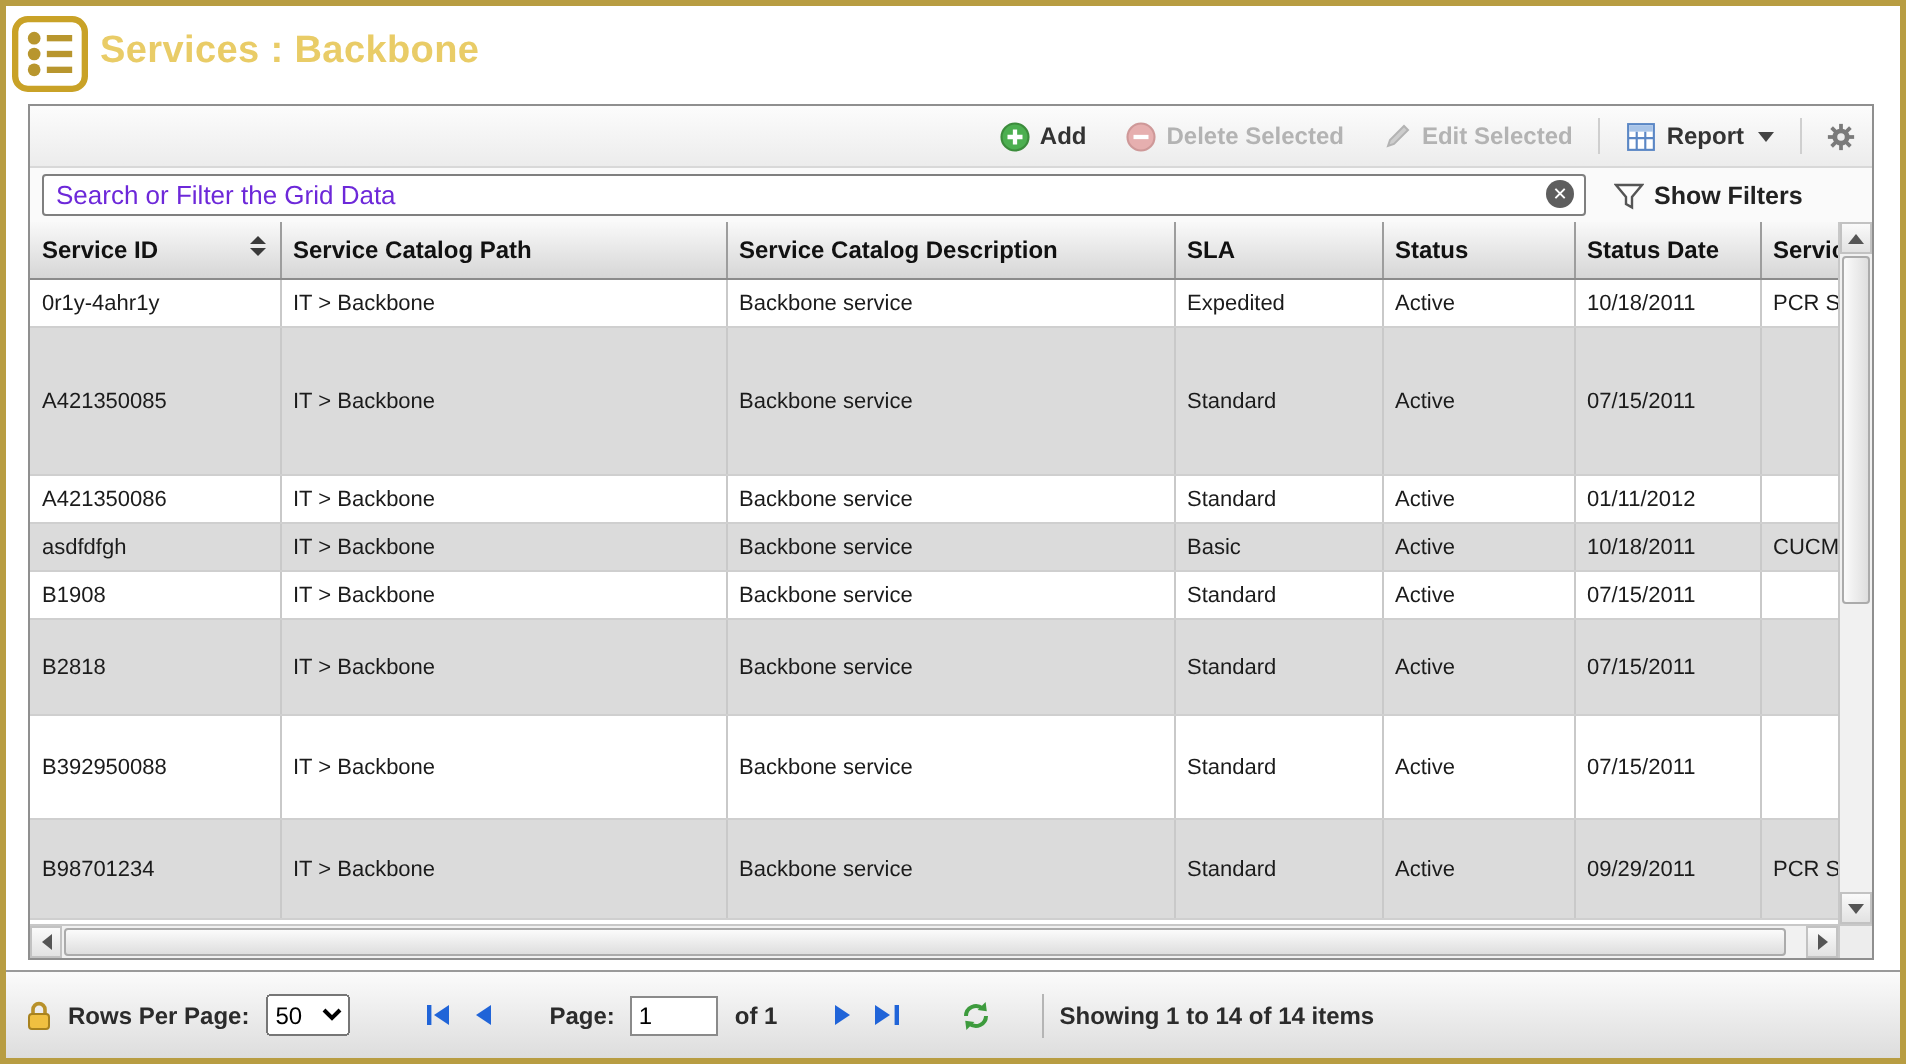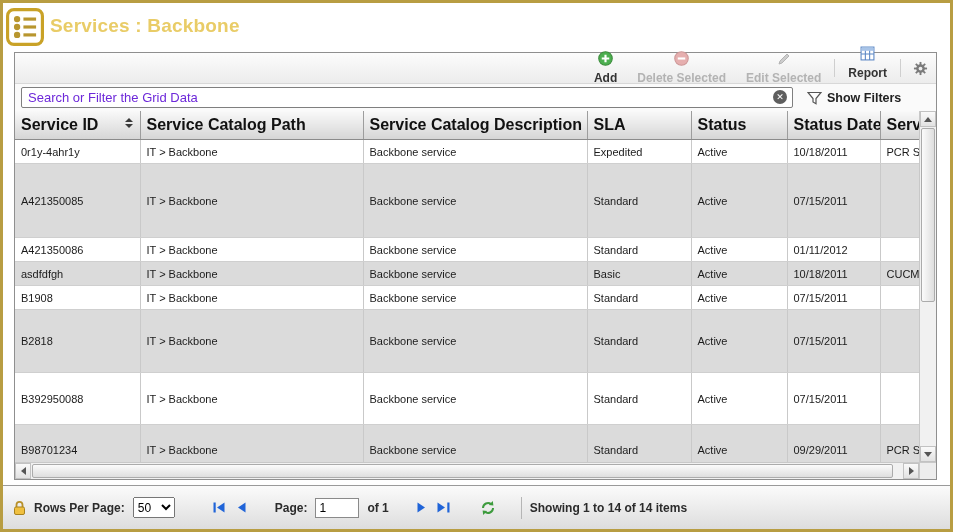--- a/index.html
+++ b/index.html
@@ -7,37 +7,37 @@
 
   
   .titlebar{position:absolute;left:0;top:0;right:0;height:46px;display:flex;align-items:center;}
   .app-icon{margin:2px 0 0 3px;display:inline-flex;}
   .title{margin-left:6px;font-size:19px;font-weight:bold;color:#E9CC67;letter-spacing:.2px;}
 
   
   .panel{position:absolute;left:11px;top:49px;width:923px;height:428px;box-sizing:border-box;border:1px solid #8F8F8F;background:#fff;}
 
   .toolbar{position:absolute;left:0;top:0;right:0;height:31px;display:flex;align-items:center;justify-content:flex-end;gap:6px;background:linear-gradient(#FCFCFC,#ECECEC);border-bottom:1px solid #D8D8D8;padding-right:8px;box-sizing:border-box;}
-  .tb-btn{display:flex;align-items:center;gap:5px;background:none;border:none;font-family:"Liberation Sans",sans-serif;font-size:12px;font-weight:bold;color:#333;padding:3px 7px;cursor:pointer;flex-direction:column;}
+  .tb-btn{display:flex;align-items:center;gap:5px;background:none;border:none;font-family:"Liberation Sans",sans-serif;font-size:12px;font-weight:bold;color:#333;padding:3px 7px;cursor:pointer;}
   .tb-btn.disabled{color:#B3B3B3;cursor:default;}
   .tbsep{width:1px;height:18px;background:#CFCFCF;}
   .caret{width:0;height:0;border-left:4px solid transparent;border-right:4px solid transparent;border-top:5px solid #444;margin-left:2px;}
   .gear{margin-left:6px;display:inline-flex;cursor:pointer;}
 
   
   .searchrow{position:absolute;left:0;top:31px;right:0;height:27px;display:flex;align-items:center;background:#FAFAFA;padding:0 6px;box-sizing:border-box;}
   .searchbox{position:relative;width:772px;}
   .searchbox input{width:100%;box-sizing:border-box;height:21px;border:1px solid #7F7F7F;border-radius:2px;font-family:"Liberation Sans",sans-serif;font-size:13px;color:#6d28d9;padding:0 24px 0 6px;}
   .clear-btn{position:absolute;right:6px;top:3px;width:14px;height:14px;border-radius:50%;background:#5E5E5E;color:#fff;font-size:9px;line-height:14px;text-align:center;cursor:pointer;}
   .filters{display:flex;align-items:center;gap:5px;margin-left:14px;font-size:12.5px;font-weight:bold;color:#222;cursor:pointer;}
 
   
   .grid-clip{position:absolute;left:0;top:58px;width:904px;height:351px;overflow:hidden;}
   table.grid{border-collapse:collapse;table-layout:fixed;width:921px;}
-  table.grid th{background:linear-gradient(#F9F9F9,#D6D6D6);border-right:1px solid #9D9D9D;border-bottom:1px solid #8B8B8B;font-size:16px;font-weight:bold;color:#111;text-align:left;height:28px;padding:0 0 0 6px;white-space:nowrap;overflow:hidden;position:relative;cursor:pointer;}
+  table.grid th{background:linear-gradient(#F9F9F9,#D6D6D6);border-right:1px solid #9D9D9D;border-bottom:1px solid #8B8B8B;font-size:12px;font-weight:bold;color:#111;text-align:left;height:28px;padding:0 0 0 6px;white-space:nowrap;overflow:hidden;position:relative;cursor:pointer;}
   table.grid td{font-size:11px;color:#1B1B1B;padding:0 0 0 6px;border-right:1px solid #C9C9C9;border-bottom:1px solid #CFCFCF;white-space:nowrap;overflow:hidden;vertical-align:middle;background:#fff;}
   table.grid tr.alt td{background:#DBDBDB;}
   .sort{position:absolute;right:7px;top:7px;display:flex;flex-direction:column;align-items:center;}
   .sort i{display:block;width:0;height:0;border-left:4px solid transparent;border-right:4px solid transparent;}
   .sort .up{border-bottom:4px solid #3a3a3a;margin-bottom:2px;}
   .sort .dn{border-top:4px solid #3a3a3a;}
 
   
   .vscroll{position:absolute;top:58px;right:0;width:17px;height:351px;background:#F1F1F1;border-left:1px solid #C8C8C8;box-sizing:border-box;display:flex;flex-direction:column;}
   .hscroll{position:absolute;left:0;bottom:0;height:17px;width:904px;background:#F1F1F1;border-top:1px solid #C8C8C8;box-sizing:border-box;display:flex;align-items:center;}
@@ -221,21 +221,21 @@
             </tr>
             <tr style="height: 24px;">
               <td>B1908</td>
               <td>IT &gt; Backbone</td>
               <td>Backbone service</td>
               <td>Standard</td>
               <td>Active</td>
               <td>07/15/2011</td>
               <td></td>
             </tr>
-            <tr class="alt" style="height: 63px;">
+            <tr class="alt" style="height: 48px;">
               <td>B2818</td>
               <td>IT &gt; Backbone</td>
               <td>Backbone service</td>
               <td>Standard</td>
               <td>Active</td>
               <td>07/15/2011</td>
               <td></td>
             </tr>
             <tr style="height: 52px;">
               <td>B392950088</td>

